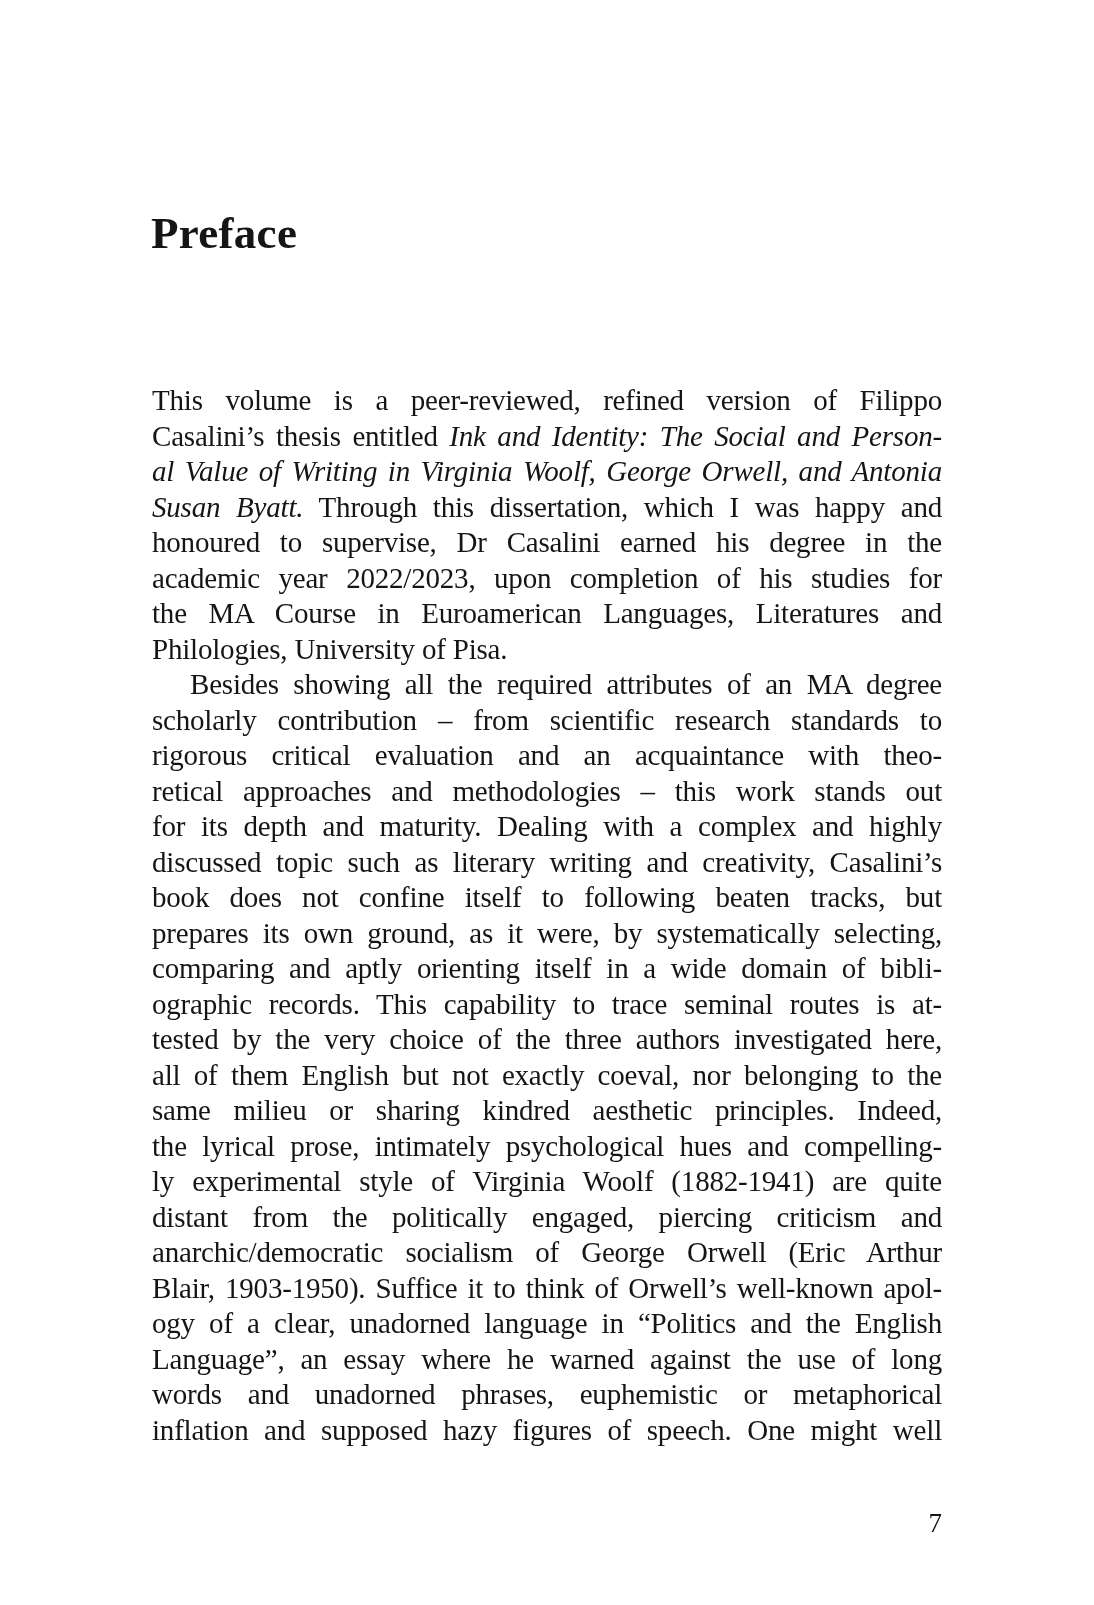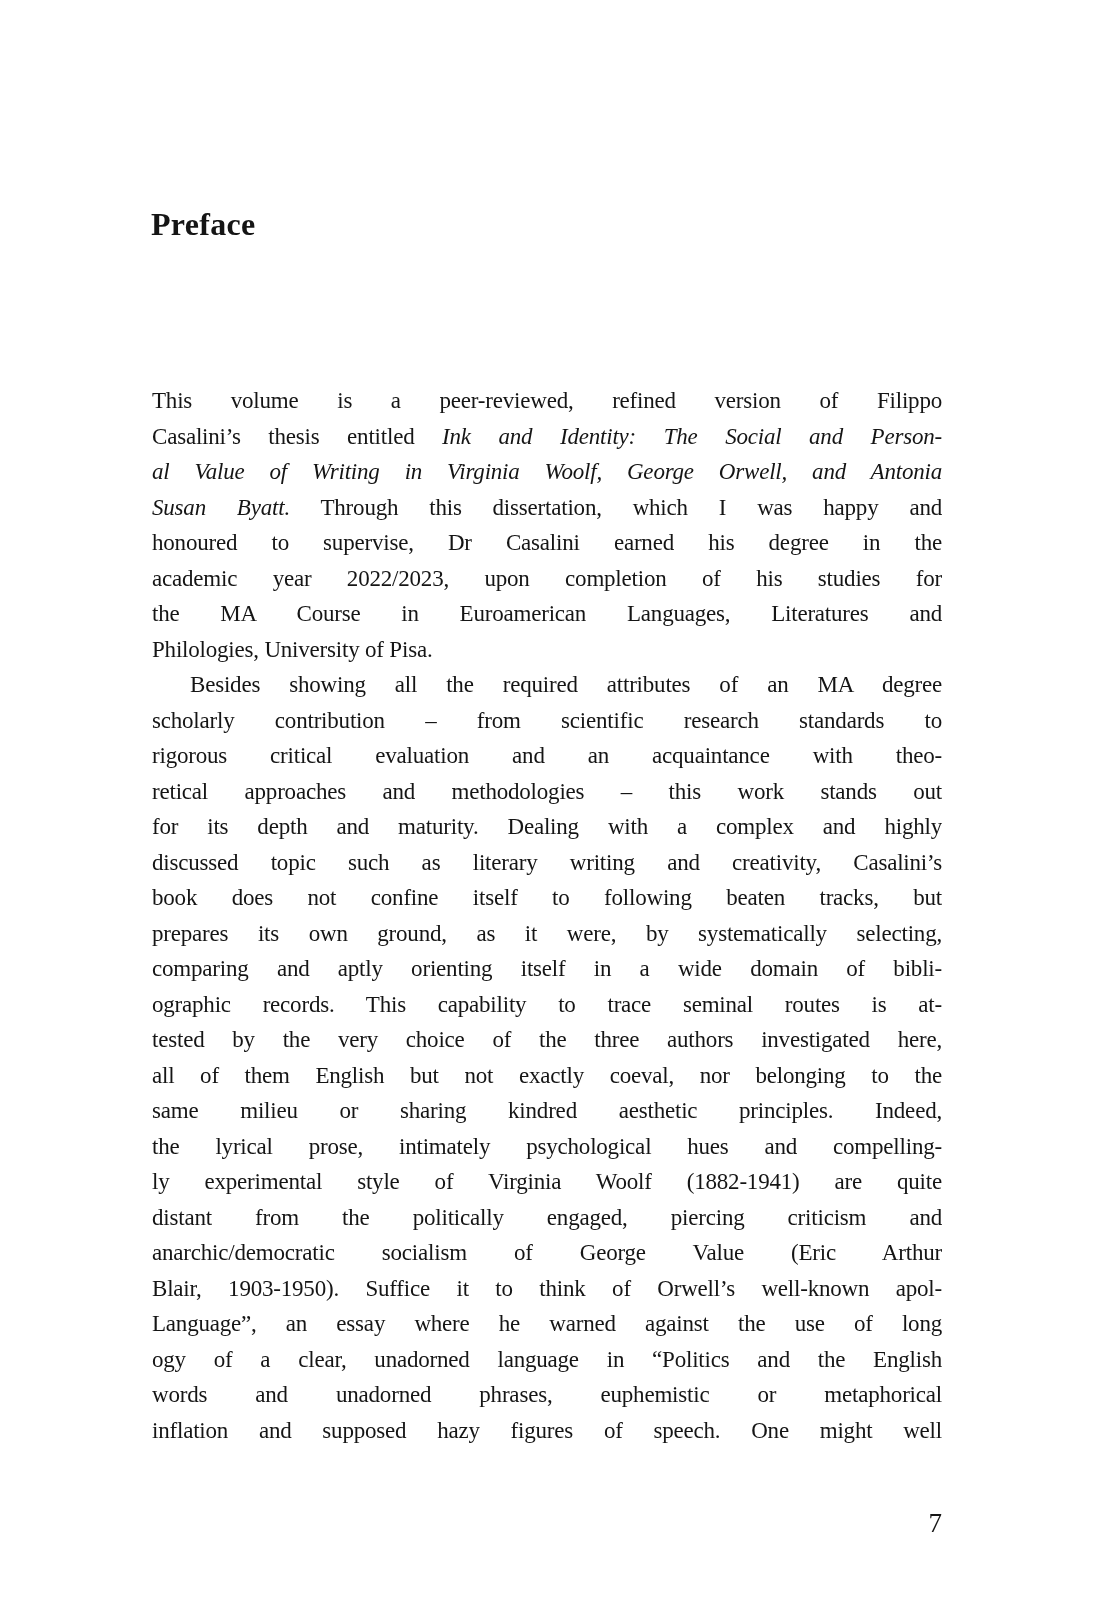--- a/index.html
+++ b/index.html
@@ -13,36 +13,36 @@
     height: 1605px;
     background: #ffffff;
     color: #151515;
     font-family: "Liberation Serif", "DejaVu Serif", serif;
     overflow: hidden;
   }
   .title {
     position: absolute;
     left: 151px;
     top: 181px;
-    font-size: 32px;
+    font-size: 45px;
     font-weight: 700;
     letter-spacing: 0.3px;
     line-height: 45px;
     text-align: center;
   }
   .body-text {
     position: absolute;
     left: 152px;
     top: 383px;
     width: 790px;
   }
   .line {
     height: 35.5px;
     line-height: 35.5px;
-    font-size: 23px;
+    font-size: 29px;
     letter-spacing: -0.2px;
     text-align: justify;
     text-align-last: justify;
     text-justify: inter-word;
     overflow: hidden;
     white-space: normal;
   }
   .line.noj {
     text-align: right;
     text-align-last: left;
@@ -88,22 +88,22 @@
       <div class="line"><span>book does not confine itself to following beaten tracks, but</span></div>
       <div class="line"><span>prepares its own ground, as it were, by systematically selecting,</span></div>
       <div class="line"><span>comparing and aptly orienting itself in a wide domain of bibli-</span></div>
       <div class="line"><span>ographic records. This capability to trace seminal routes is at-</span></div>
       <div class="line"><span>tested by the very choice of the three authors investigated here,</span></div>
       <div class="line"><span>all of them English but not exactly coeval, nor belonging to the</span></div>
       <div class="line"><span>same milieu or sharing kindred aesthetic principles. Indeed,</span></div>
       <div class="line"><span>the lyrical prose, intimately psychological hues and compelling-</span></div>
       <div class="line"><span>ly experimental style of Virginia Woolf (1882-1941) are quite</span></div>
       <div class="line"><span>distant from the politically engaged, piercing criticism and</span></div>
-      <div class="line"><span>anarchic/democratic socialism of George Value (Eric Arthur</span></div>
+      <div class="line"><span>anarchic/democratic socialism of George Orwell (Eric Arthur</span></div>
       <div class="line"><span>Blair, 1903-1950). Suffice it to think of Orwell’s well-known apol-</span></div>
+      <div class="line"><span>ogy of a clear, unadorned language in “Politics and the English</span></div>
       <div class="line"><span>Language”, an essay where he warned against the use of long</span></div>
-      <div class="line"><span>ogy of a clear, unadorned language in “Politics and the English</span></div>
       <div class="line"><span>words and unadorned phrases, euphemistic or metaphorical</span></div>
       <div class="line"><span>inflation and supposed hazy figures of speech. One might well</span></div>
     </div>
 
   <div class="folio">7</div>
 </div>
 
 </body></html>

